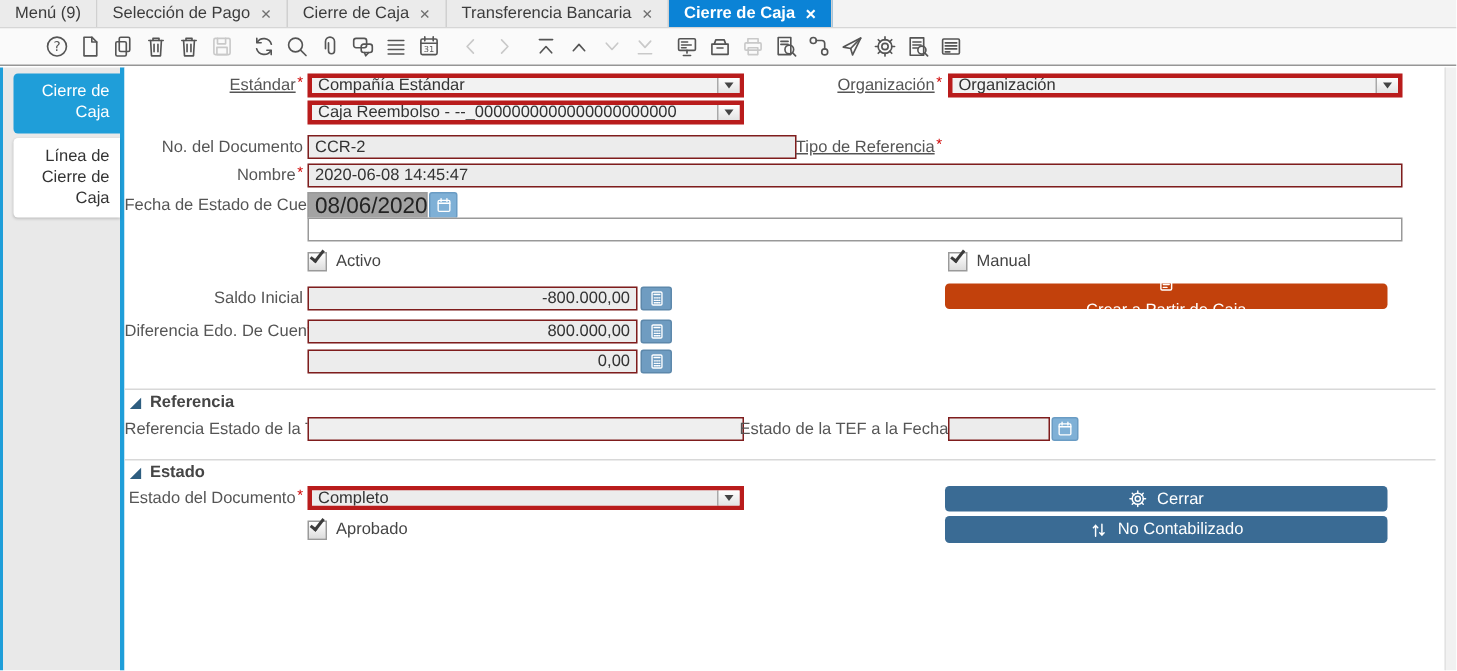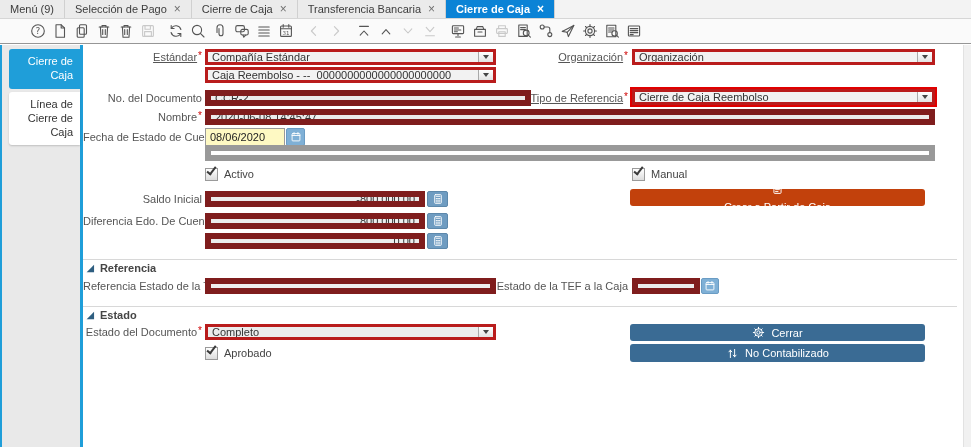--- a/index.html
+++ b/index.html
@@ -31,33 +31,33 @@
   .side-item.active { background:#1f9ed9; color:#fff; }
   .side-item.inactive { background:#fff; color:#333; box-shadow:0 1px 2px rgba(0,0,0,.18); }
   .content { position:relative; flex:1; background:#fff; }
   .scroll { position:absolute; right:0; top:0; bottom:0; width:8px; background:#f1f1f1; border-left:1px solid #e2e2e2; }
   
   .lbl  { position:absolute; left:0; width:119px; text-align:right; color:#555; white-space:nowrap; line-height:16px; }
   .rlbl { position:absolute; text-align:right; color:#555; white-space:nowrap; line-height:16px; }
   .req::after { content:"*"; color:#cf0000; font-size:10px; position:relative; top:-2px; margin-left:1px; }
   .u { text-decoration:underline; }
   .f { position:absolute; height:16px; }
-  .tfield { border:6px solid #7f1d1d; background:#ececec; padding:1px 4px; color:#333;
+  .tfield { border:1px solid #7f1d1d; background:#ececec; padding:1px 4px; color:#333;
             display:flex; align-items:center; overflow:hidden; white-space:nowrap; }
   .tfield.editable { background:#fff; border-color:#999; }
   .tfield.num { justify-content:flex-end;text-align:right; }
   .combo { border:3px solid #b91c1c; background:#f2f2f2; display:flex; }
   .combo .cv { flex:1; padding:1px 4px; display:flex; align-items:center; color:#333;
                overflow:hidden; white-space:nowrap; }
   .combo .cb { width:15px; border-left:1px solid #a9a9a9; background:linear-gradient(#fefefe,#e3e3e3);
                display:flex; align-items:center; justify-content:center; cursor:pointer; }
   .combo .cb::after { content:""; border-left:3.5px solid transparent; border-right:3.5px solid transparent;
                       border-top:4.5px solid #444; }
   .red-outline { outline:2px solid #e00000; }
-  .datef { position:absolute; border:1px solid #9a9a9a; background:#fef9c3; font-size:11px; color:#222;
+  .datef { position:absolute; border:1px solid #9a9a9a; background:#a3a3a3; font-size:15px; color:#222;
            padding:0 4px; display:flex; align-items:center; }
   .fbtn { position:absolute; width:21px; height:16px; background:#6f9cc1; border:1px solid #5d88ab;
           border-radius:2px; display:flex; align-items:center; justify-content:center; cursor:pointer; }
   .fbtn.calbtn { background:#7fb0d6; border-color:#6a9cc4; }
   .fbtn svg { width:12px; height:12px; fill:none; stroke:#fff; stroke-width:1.2;
               stroke-linecap:round; stroke-linejoin:round; display:block; }
   .checkbox { position:absolute; display:flex; align-items:center; gap:6px; cursor:pointer; height:14px; }
   .box { width:13px; height:13px; border:1px solid #9a9a9a; background:linear-gradient(#ffffff,#dcdcdc);
          position:relative; flex:0 0 auto; }
   .mark { position:absolute; left:3px; top:-4px; width:5px; height:10px;
@@ -295,24 +295,20 @@
     </div>
 
     <div class="f combo" style="left:122px;top:22px;width:291px">
       <span class="cv">Caja Reembolso - --_0000000000000000000000</span>
       <span class="cb"></span>
     </div>
 
     <div class="lbl" style="top:45px">No. del Documento</div>
     <div class="f tfield" style="left:122px;top:45px;width:326px">CCR-2</div>
     <div class="rlbl req" style="left:440px;top:45px;width:105px"><span class="u">Tipo de Referencia</span></div>
-    <div class="f combo red-outline" style="left:549px;top:44px;width:303px">
-      <span class="cv">Cierre de Caja Reembolso</span>
-      <span class="cb"></span>
-    </div>
 
     <div class="lbl req" style="top:64px">Nombre</div>
     <div class="f tfield" style="left:122px;top:64px;width:730px">2020-06-08 14:45:47</div>
 
     <div class="lbl req" style="top:84px">Fecha de Estado de Cuenta</div>
     <div class="datef" style="left:122px;top:83px;width:80px;height:18px">08/06/2020</div>
     <div class="fbtn calbtn" style="left:203px;top:83px;width:19px;height:18px">
         <svg viewBox="0 0 16 16">
           <rect x="2.8" y="3.4" width="10.4" height="9.8" rx="1"></rect>
           <path d="M2.8 6h10.4"></path>
@@ -374,21 +370,21 @@
         </svg>
       </div>
 
     <div class="sep" style="top:214px"></div>
     <div class="shdr" style="left:4px;top:217px">
       <span class="tri">◢</span>
       <span>Referencia</span>
     </div>
     <div class="lbl" style="top:233px">Referencia Estado de la TEF</div>
     <div class="f tfield" style="left:122px;top:233px;width:291px;background:#efefef"></div>
-    <div class="rlbl" style="left:410px;top:233px;width:135px">Estado de la TEF a la Caja</div>
+    <div class="rlbl" style="left:410px;top:233px;width:135px">Estado de la TEF a la Fecha</div>
     <div class="f tfield" style="left:549px;top:233px;width:68px"></div>
     <div class="fbtn calbtn" style="left:618px;top:233px;width:18px">
         <svg viewBox="0 0 16 16">
           <rect x="2.8" y="3.4" width="10.4" height="9.8" rx="1"></rect>
           <path d="M2.8 6h10.4"></path>
           <path d="M5.4 2v2.4M10.6 2v2.4"></path>
         </svg>
       </div>
 
     <div class="sep" style="top:261px"></div>

